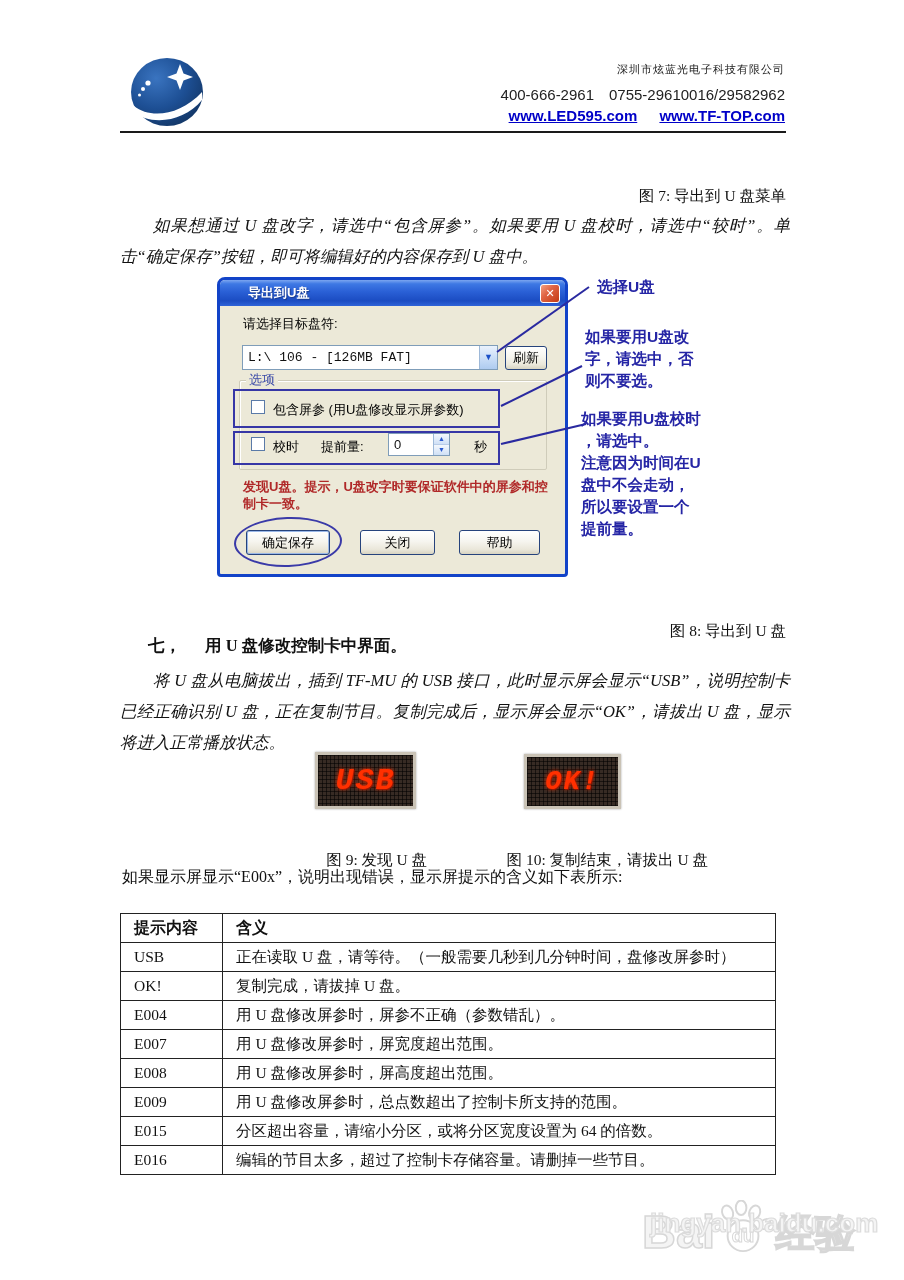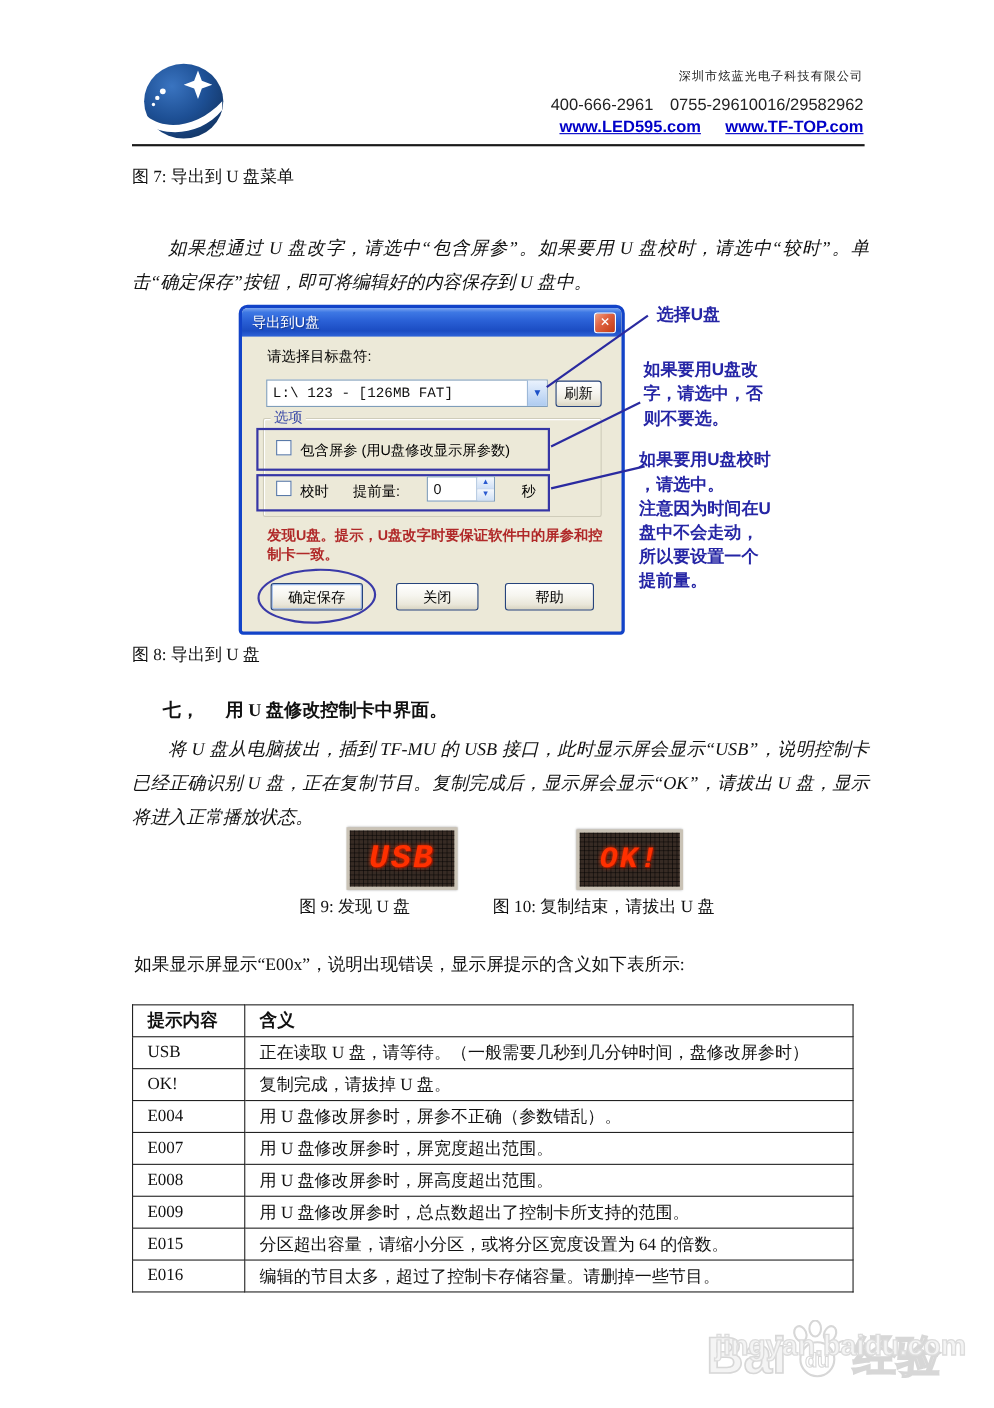--- a/index.html
+++ b/index.html
@@ -14,36 +14,36 @@
   
   #logo { left:128px; top:56px; width:80px; height:72px; }
   .hdr-right { right:119px; text-align:right; }
   #company { top:62px; font-size:11px; letter-spacing:1px; color:#222; }
   #phone   { top:86px; font-size:15px; font-family:"Liberation Sans",sans-serif; color:#222; }
   #links   { top:107px; font-size:15px; font-family:"Liberation Sans",sans-serif; font-weight:bold; }
   #links a { color:#0000c8; text-decoration:underline; margin-left:18px; }
   #hdr-rule { left:120px; top:131px; width:666px; height:2px; background:#1a1a1a; }
 
   
-  .caption { font-size:15.5px; color:#111; text-align:left; }
+  .caption { font-size:15.5px; color:#111; text-align:right;margin-top:36px; }
   .para { left:120px; width:670px; font-size:16.5px; line-height:31px; text-align:justify; text-indent:2em;font-style:italic; }
 
   
   #dialog {
     left:217px; top:277px; width:351px; height:300px;
     border:3px solid #1243c8; border-radius:8px 8px 4px 4px;
     background:#ECE9D8; overflow:hidden;
     font-family:"Liberation Sans","DejaVu Sans",sans-serif;
   }
   #dlg-titlebar {
     position:absolute; left:0; top:0; right:0; height:26px;
     background:linear-gradient(180deg,#7ba5f0 0%,#3e78e4 15%,#2a60d6 45%,#1b4cc2 80%,#2f63d8 100%);
     display:flex; align-items:center; padding:0 5px 0 9px;
   }
-  #dlg-title { flex:1; color:#fff; font-size:13px; font-weight:normal; text-shadow:1px 1px 1px #1a3a8a; }
+  #dlg-title { flex:1; color:#fff; font-size:13px; font-weight:bold; text-shadow:1px 1px 1px #1a3a8a;margin-left:19px; }
   #dlg-close {
     width:20px; height:19px; border:1px solid #fff; border-radius:3px;
     background:linear-gradient(135deg,#f3a183 0%,#e06443 40%,#c33a12 100%);
     color:#fff; font-size:11px; font-weight:bold; line-height:17px; text-align:center; cursor:pointer;
   }
   #dlg-body { position:absolute; left:0; top:26px; right:0; bottom:0; font-size:13px; }
   .dlg-label { position:absolute; color:#000; }
   #combo { left:22px; top:39px; width:256px; height:25px; background:#fff; border:1px solid #7F9DB9; display:flex; }
   #combo-text { flex:1; font-family:"Liberation Mono",monospace; font-size:13px; line-height:23px; padding-left:5px; white-space:nowrap; overflow:hidden; }
   #combo-arrow { width:18px; border-left:1px solid #9db8d8; background:linear-gradient(180deg,#eaf2fd 0%,#c6dbf6 60%,#aecbf0 100%); color:#1b50c8; font-size:9px; text-align:center; line-height:23px; cursor:pointer; }
@@ -143,21 +143,21 @@
   <div class="abs para" style="top:210px;">如果想通过 U 盘改字，请选中“包含屏参”。如果要用 U 盘校时，请选中“较时”。单击“确定保存”按钮，即可将编辑好的内容保存到 U 盘中。</div>
 
   <div id="dialog" class="abs">
     <div id="dlg-titlebar">
       <div id="dlg-title">导出到U盘</div>
       <div id="dlg-close">✕</div>
     </div>
     <div id="dlg-body">
       <div class="dlg-label" style="left:23px;top:9px;">请选择目标盘符:</div>
       <div id="combo" class="abs">
-        <div id="combo-text">L:\ 123 - [126MB FAT]</div>
+        <div id="combo-text">L:\ 106 - [126MB FAT]</div>
         <div id="combo-arrow">▼</div>
       </div>
       <div class="xp-btn" style="left:285px;top:40px;width:42px;height:24px;">刷新</div>
 
       <div id="grp-box" class="abs"></div>
       <div id="grp-label" class="dlg-label">选项</div>
 
       <div id="rect1" class="ann-rect"></div>
       <div class="cbox" style="left:31px;top:94px;"></div>
       <div class="dlg-label" style="left:53px;top:95px;">包含屏参 (用U盘修改显示屏参数)</div>

